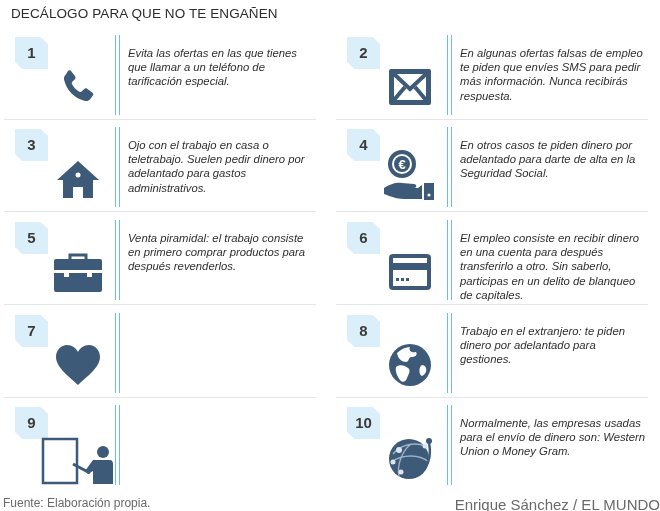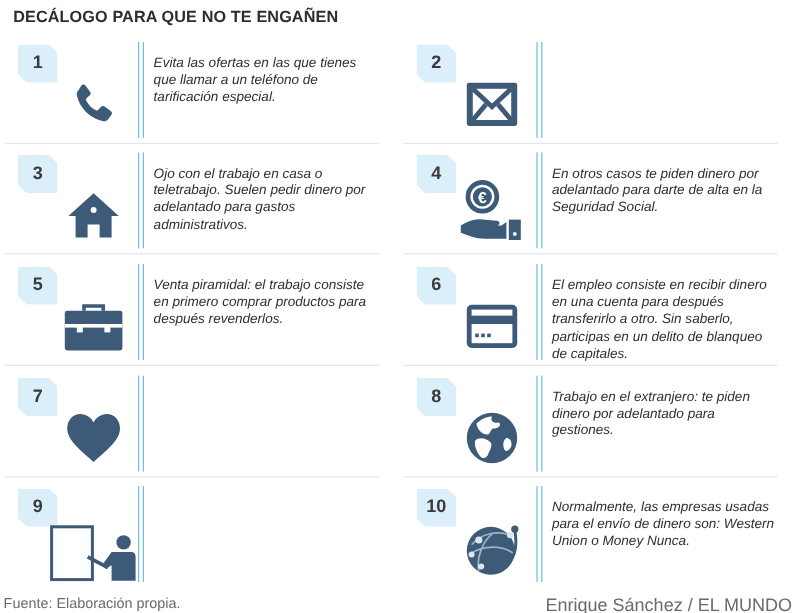--- a/index.html
+++ b/index.html
@@ -1,17 +1,17 @@
 <!DOCTYPE html>
 <html><head>
 <meta charset="utf-8">
 <style>
   html, body { margin:0; padding:0; background:#ffffff; }
   body { width:660px; height:511px; position:relative; overflow:hidden; font-family:"Liberation Sans", "DejaVu Sans", sans-serif; color:#2b2b2b; }
-  .title { position:absolute; left:11px; top:6px; font-size:13.5px; font-weight:bold; color:#2d2d2d; letter-spacing:0.1px; }
+  .title { position:absolute; left:11px; top:6px; font-size:13.5px; font-weight:normal; color:#2d2d2d; letter-spacing:0.1px; }
   .grid { position:absolute; left:0; top:28px; width:660px; }
   .cell { position:absolute; width:312px; height:92px; }
   .cell .sep { position:absolute; left:0; right:0; bottom:0; height:1px; background:#e3e6e8; }
   .badge { position:absolute; left:11px; top:9px; width:33px; height:32px; background:#dbeffa;
            clip-path:polygon(0 0, 78% 0, 100% 22%, 100% 100%, 22% 100%, 0 78%); }
   .badge span { position:absolute; left:0; right:0; top:7px; text-align:center; font-weight:bold; font-size:15px; color:#3a3a3a; }
   .icon { position:absolute; left:46px; top:34px; width:56px; height:50px; display:flex; align-items:center; justify-content:center; }
   .icon svg { display:block; }
   .vline { position:absolute; left:111px; top:7px; width:5px; height:80px; border-left:1.6px solid #6cc0d8; border-right:1.6px solid #6cc0d8; box-sizing:border-box; }
   .text { position:absolute; left:124px; top:18px; width:190px; font-size:11.3px; line-height:14.2px; color:#2f2f2f;font-style:italic; }
@@ -44,20 +44,21 @@
       </div>
     <div class="icon">
       <svg width="44" height="38" viewBox="0 0 44 38">
           <rect x="1" y="1" width="42" height="36" rx="2" fill="#3d5a78"></rect>
           <rect x="6" y="6" width="32" height="26" fill="#ffffff"></rect>
           <path d="M6 6 L22 21 L38 6" fill="none" stroke="#3d5a78" stroke-width="4"></path>
           <path d="M6 32 L17 19 M38 32 L27 19" stroke="#3d5a78" stroke-width="4"></path>
         </svg>
     </div>
     <div class="vline"></div>
+    <div class="text">En algunas ofertas falsas de empleo te piden que envíes SMS para pedir más información. Nunca recibirás respuesta.</div>
     <div class="sep"></div>
   </div>
 
   <div class="cell" style="left:4px; top:92px;">
     <div class="badge">
         <span>3</span>
       </div>
     <div class="icon">
       <svg width="44" height="40" viewBox="0 0 44 40">
           <path fill="#3d5a78" d="M22 2 L43 21 L37 21 L37 39 L27 39 L27 28 L17 28 L17 39 L7 39 L7 21 L1 21 Z"></path>
@@ -177,19 +178,19 @@
           <path d="M8 22 C16 12 30 10 40 14 M6 30 C18 22 34 22 44 30 M14 44 C12 34 16 20 26 12" fill="none" stroke="#9fb3c6" stroke-width="1.4"></path>
           <circle cx="14" cy="18" r="3" fill="#dde6ee"></circle>
           <circle cx="40" cy="14" r="2.5" fill="#dde6ee"></circle>
           <circle cx="8" cy="30" r="2.5" fill="#dde6ee"></circle>
           <circle cx="16" cy="40" r="2.5" fill="#dde6ee"></circle>
           <path d="M18 44 C38 46 48 32 44 10" fill="none" stroke="#3d5a78" stroke-width="2.5"></path>
           <circle cx="44" cy="9" r="3" fill="#3d5a78"></circle>
         </svg>
     </div>
     <div class="vline"></div>
-    <div class="text">Normalmente, las empresas usadas para el envío de dinero son: Western Union o Money Nunca.</div>
+    <div class="text">Normalmente, las empresas usadas para el envío de dinero son: Western Union o Money Gram.</div>
   </div>
 
 </div>
 
 <div class="footer-left">Fuente: Elaboración propia.</div>
 <div class="footer-right">Enrique Sánchez / EL MUNDO</div>
 
 </body></html>

